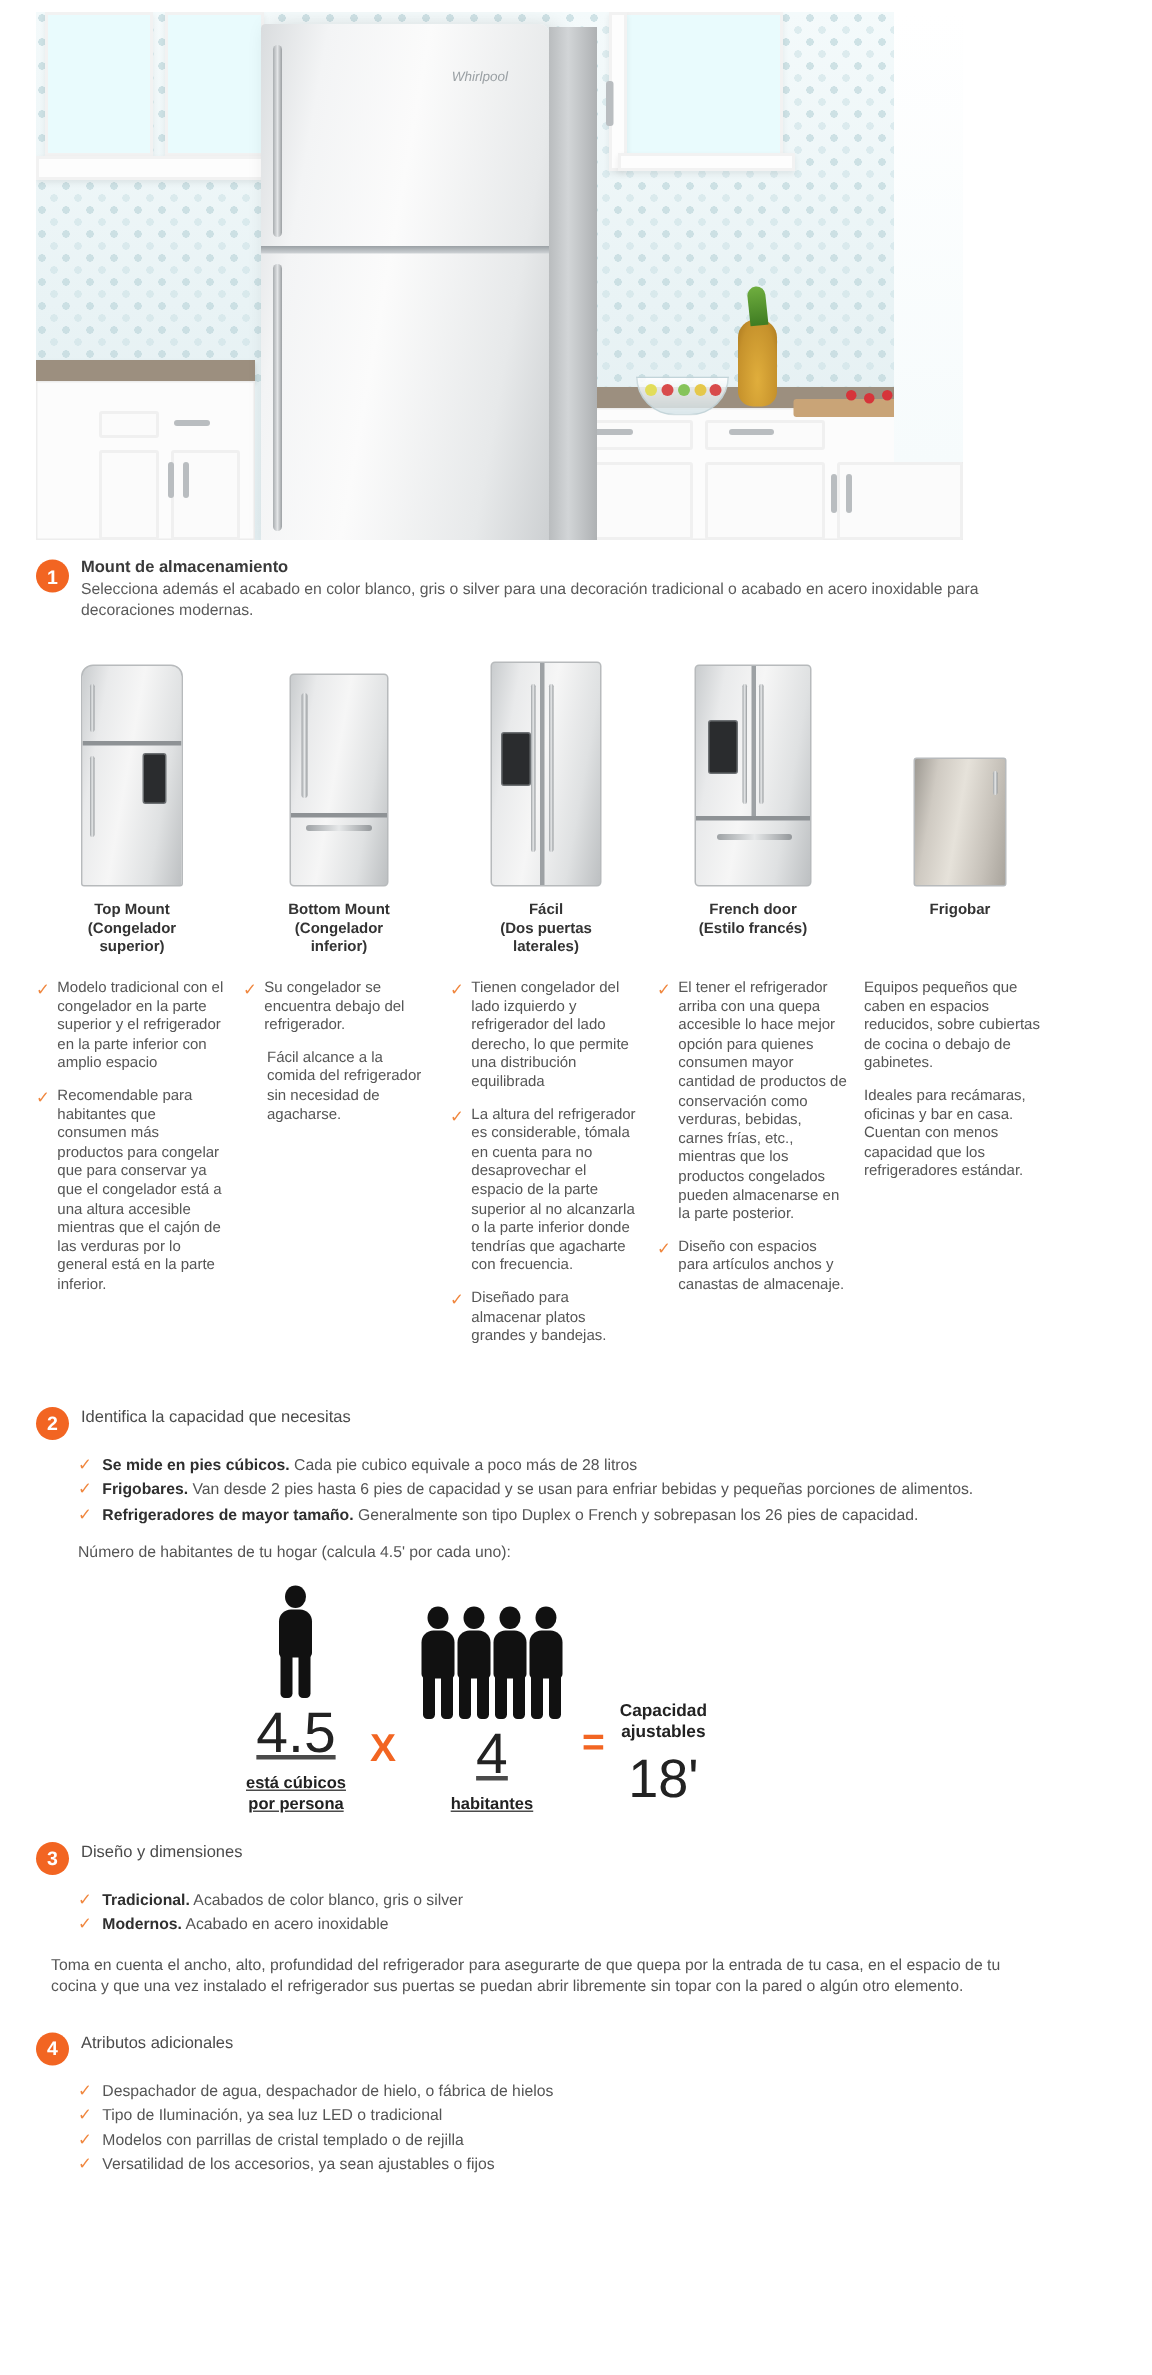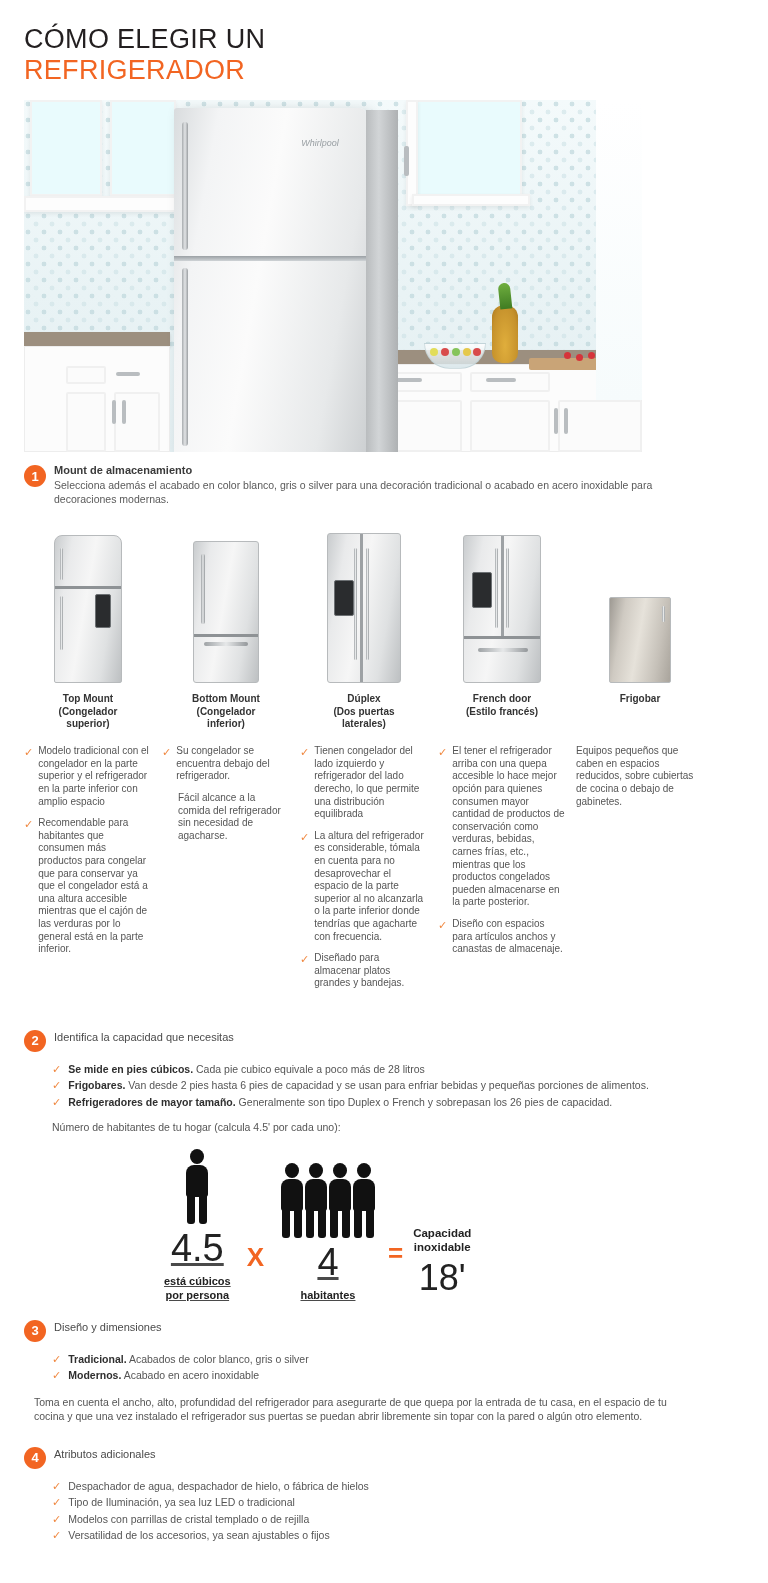--- a/index.html
+++ b/index.html
@@ -214,24 +214,20 @@
   .para {
     font-size: 10.5px; color: #555; line-height: 1.38;
     margin: 12px 0 12px 28px; max-width: 640px;
   }
 </style>
 </head>
 <body>
 
 <div class="page">
 
-  <div class="title-block">
-    <div class="title-line1">CÓMO ELEGIR UN</div>
-    <div class="title-line2">REFRIGERADOR</div>
-  </div>
 
   <div class="hero">
     <div class="wall"></div>
     <div class="tilewall"></div>
 
     <div class="teal" style="left:18px;top:8px;width:60px;height:46px;"></div>
     <div class="teal" style="left:96px;top:14px;width:48px;height:86px;"></div>
     <div class="teal" style="left:404px;top:6px;width:84px;height:88px;"></div>
 
     <div class="upcab glass" style="left:6px;top:0;width:72px;height:96px;"></div>
@@ -364,21 +360,21 @@
             <div class="div-v" style="left:32px;"></div>
             <div class="disp" style="left:6px;top:46px;width:20px;height:36px;"></div>
             <div class="hdl" style="left:26px;top:14px;width:3px;height:112px;"></div>
             <div class="hdl" style="left:38px;top:14px;width:3px;height:112px;"></div>
             <div class="foot" style="left:4px;width:20px;"></div>
             <div class="foot" style="right:4px;width:20px;"></div>
           </div>
         </div>
       </div>
       <div class="pname">
-        <div>Dúplex</div>
+        <div>Fácil</div>
         <div>(Dos puertas</div>
         <div>laterales)</div>
       </div>
       <div class="plist">
         <div class="pitem">
           <span class="tick">✓</span>
           <span class="ptext">Tienen congelador del lado izquierdo y refrigerador del lado derecho, lo que permite una distribución equilibrada</span>
         </div>
         <div class="pitem">
           <span class="tick">✓</span>
@@ -432,20 +428,21 @@
           </div>
         </div>
       </div>
       <div class="pname">
         <div>Frigobar</div>
         <div></div>
         <div></div>
       </div>
       <div class="plist">
         <div class="pplain">Equipos pequeños que caben en espacios reducidos, sobre cubiertas de cocina o debajo de gabinetes.</div>
+        <div class="pplain">Ideales para recámaras, oficinas y bar en casa. Cuentan con menos capacidad que los refrigeradores estándar.</div>
       </div>
     </div>
 
   </div>
 
   <div class="section" style="margin-top:30px;">
     <div class="sec-head">
       <div class="badge">2</div>
       <div class="sec-title-plain">Identifica la capacidad que necesitas</div>
     </div>
@@ -516,21 +513,21 @@
         </div>
         <div class="bignum">4</div>
         <div class="caplabel">habitantes</div>
       </div>
 
       <div class="op eq">=</div>
 
       <div class="cap-col">
         <div class="cap-title">
           <div>Capacidad</div>
-          <div>inoxidable</div>
+          <div>ajustables</div>
         </div>
         <div class="cap-value">18'</div>
       </div>
 
     </div>
   </div>
 
   <div class="section s3head">
     <div class="sec-head">
       <div class="badge">3</div>

